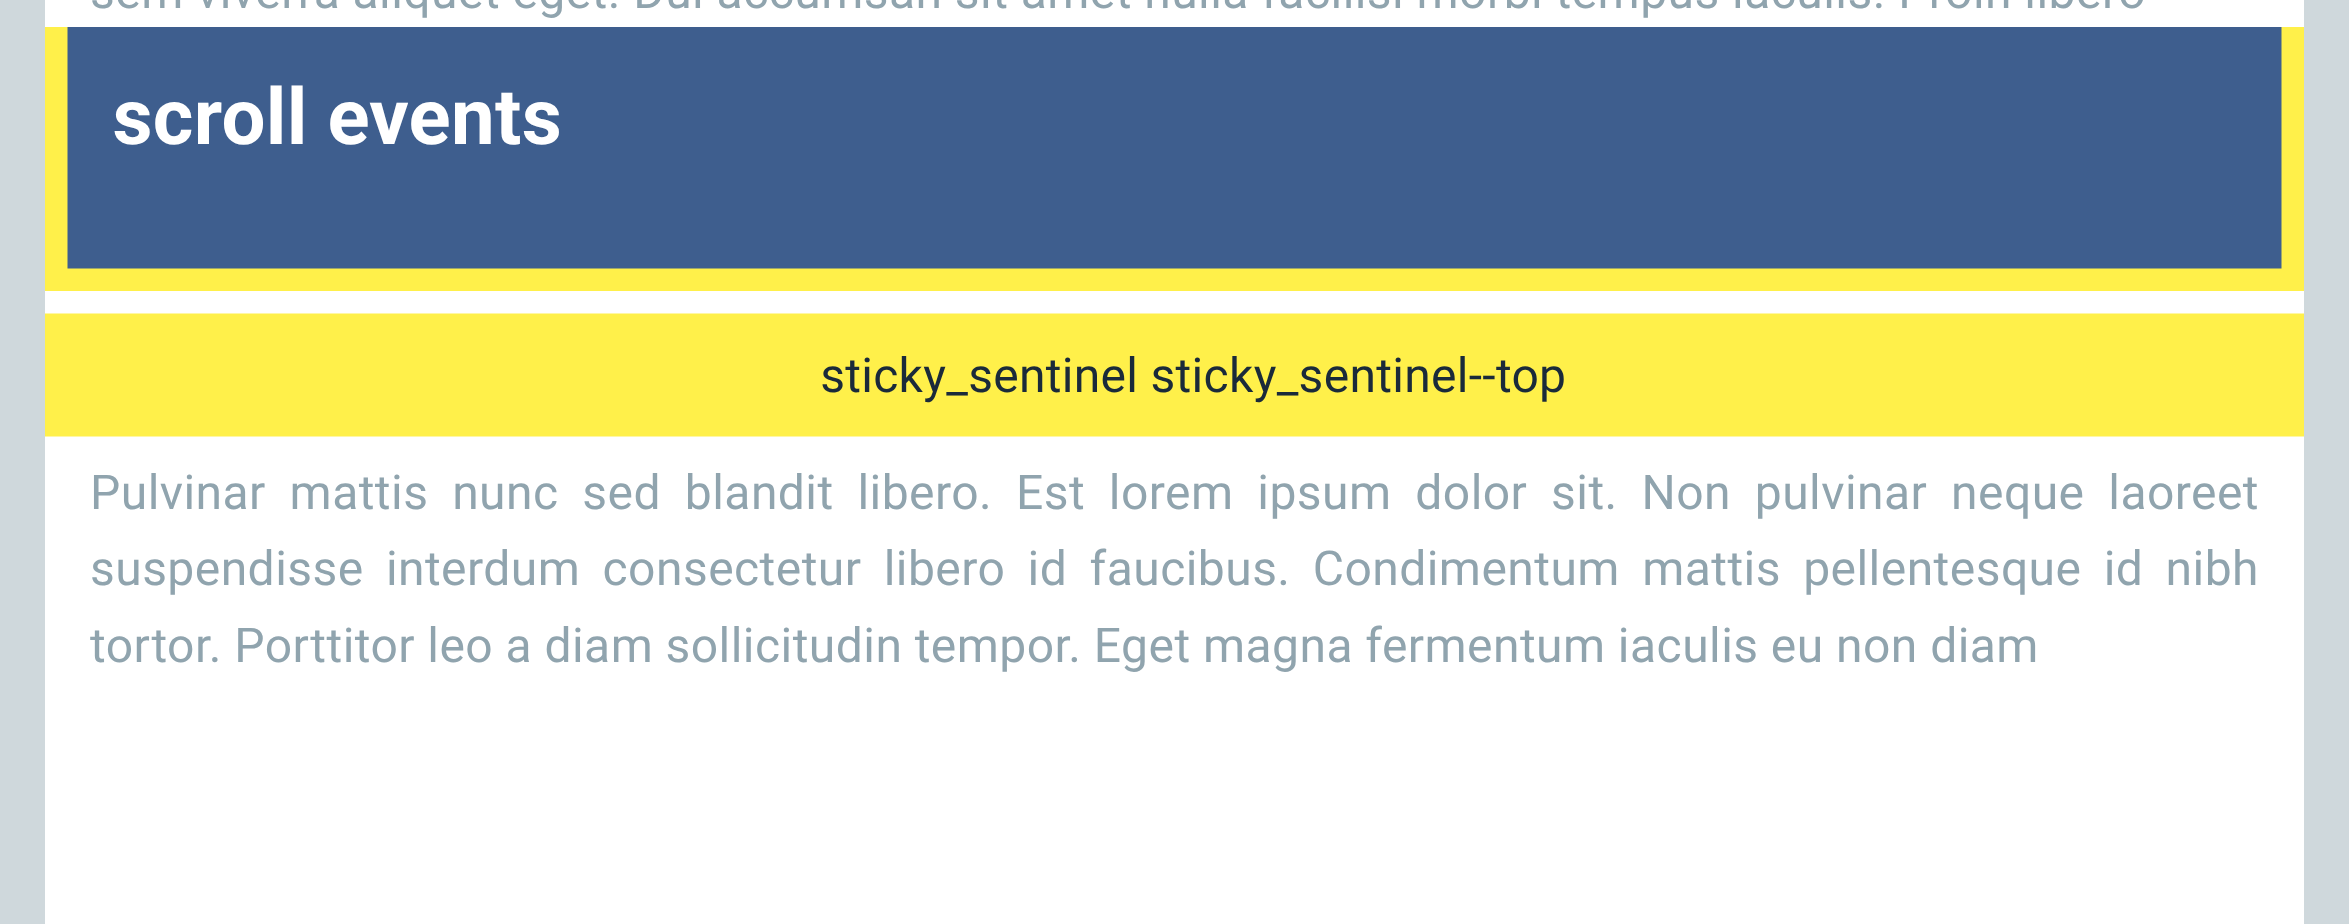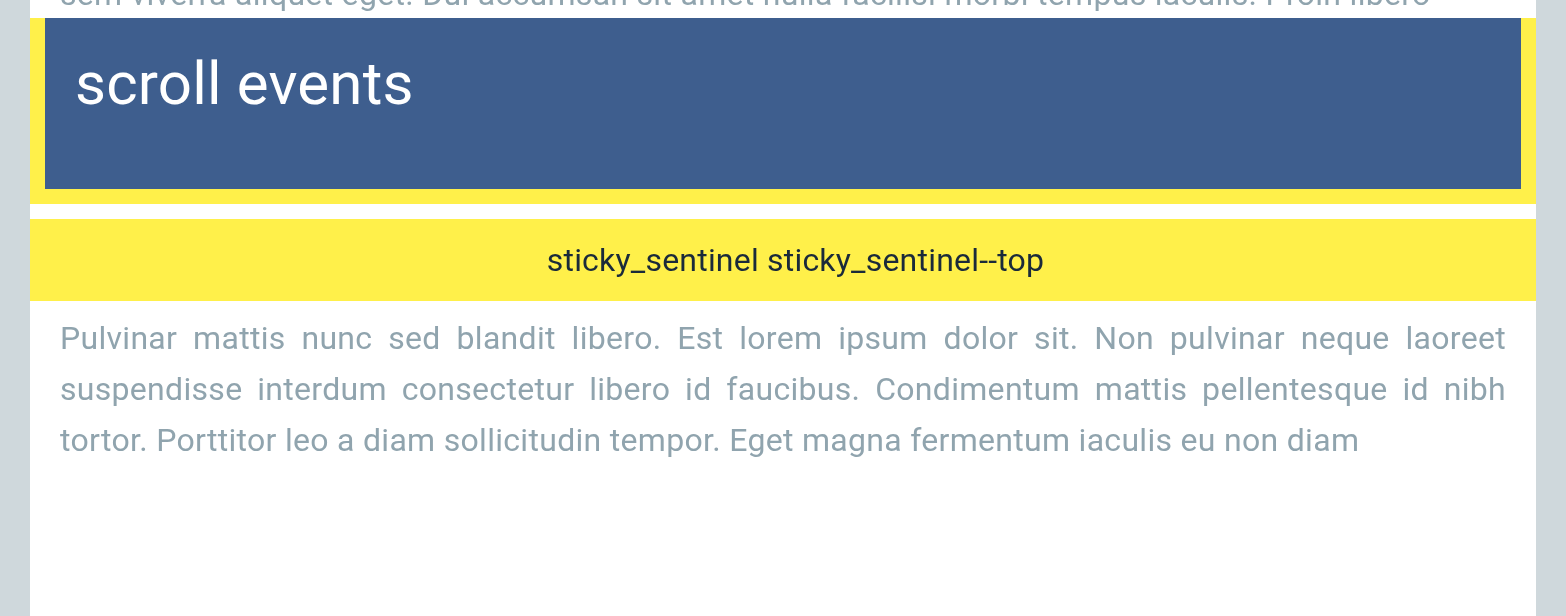--- a/index.html
+++ b/index.html
@@ -40,22 +40,22 @@
       top: -27px;
       left: 30px;
       right: 30px;
     }
     .header-blue {
       background: #3e5e8e;
       padding: 30px 30px 70px 30px;
     }
     .header-title {
       color: #ffffff;
-      font-size: 60px;
-      font-weight: 400;
+      font-size: 52px;
+      font-weight: 700;
       letter-spacing: 0.2px;
     }
     .sentinel-bar {
       background: #fff04a;
       margin-top: 15px;
       padding: 22px 30px;
       text-align: center;
     }
     .sentinel-text {
       color: #1a2a3a;

